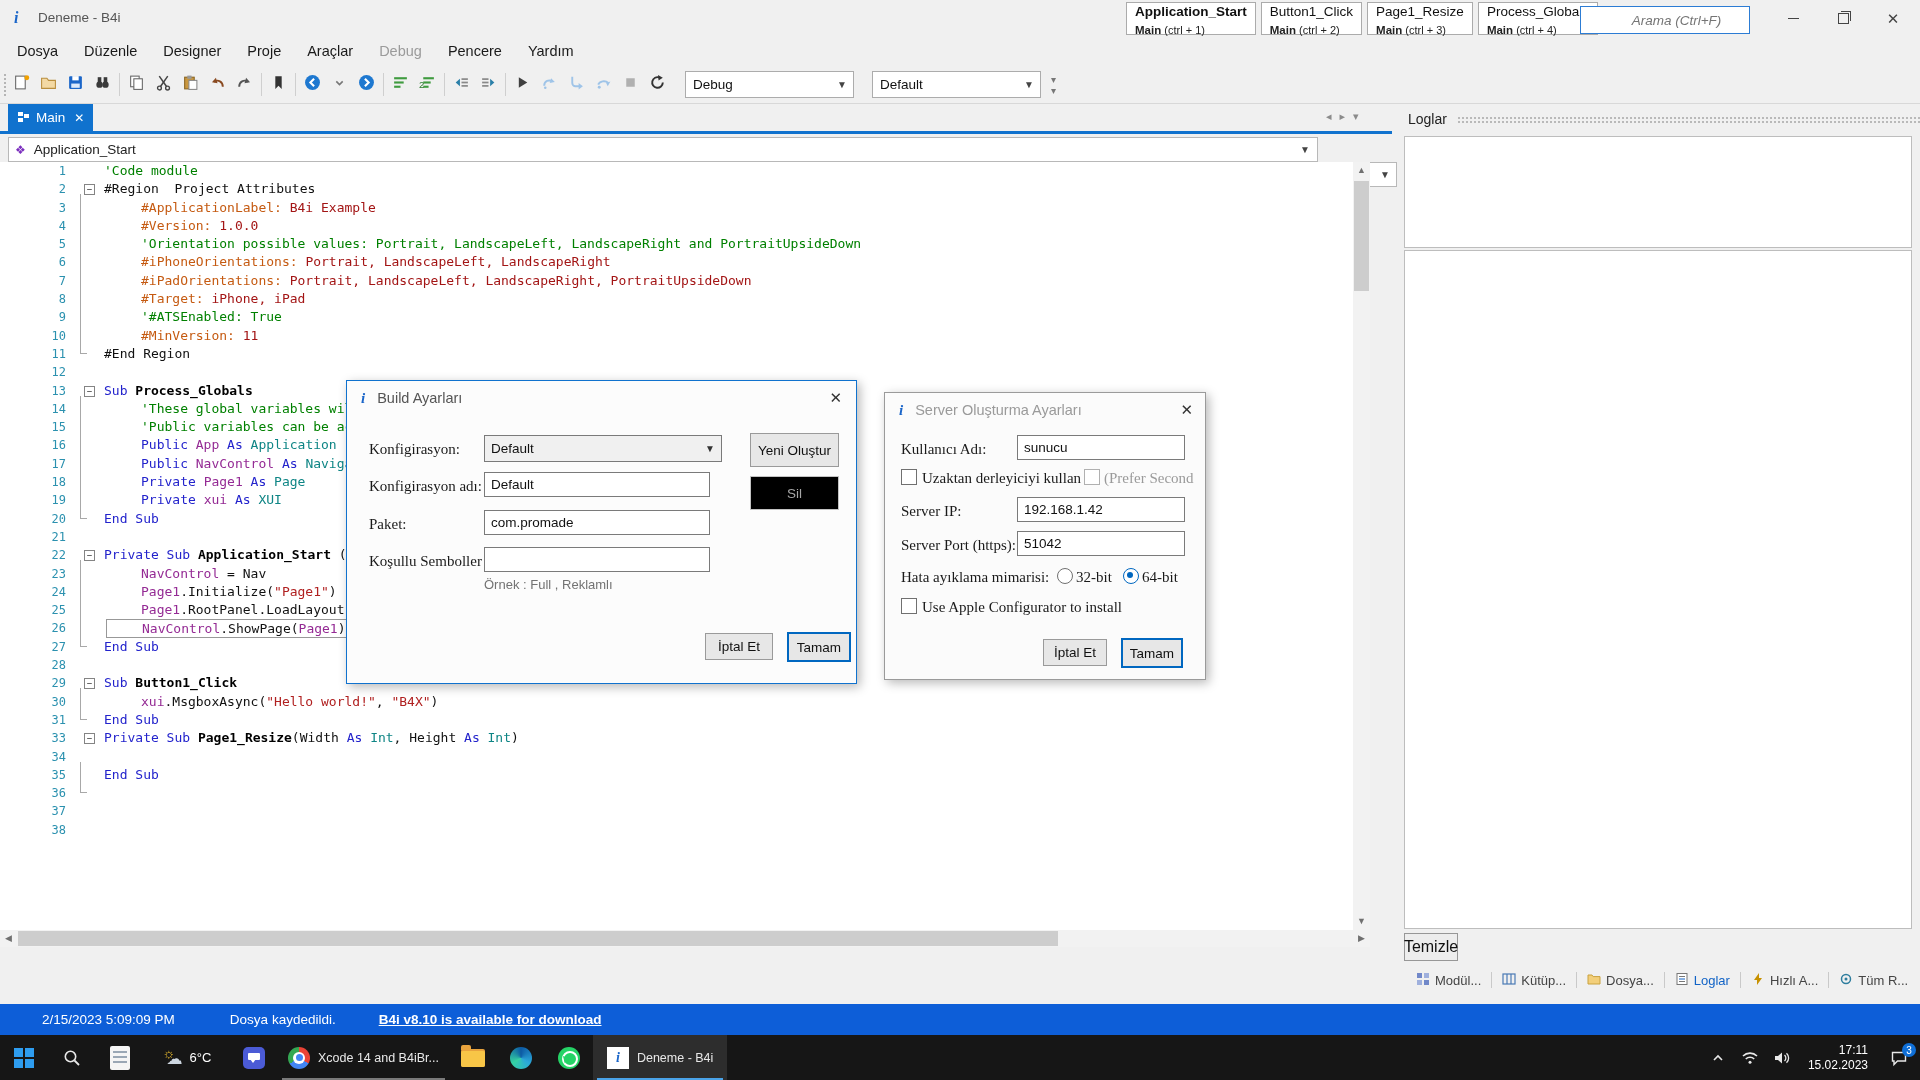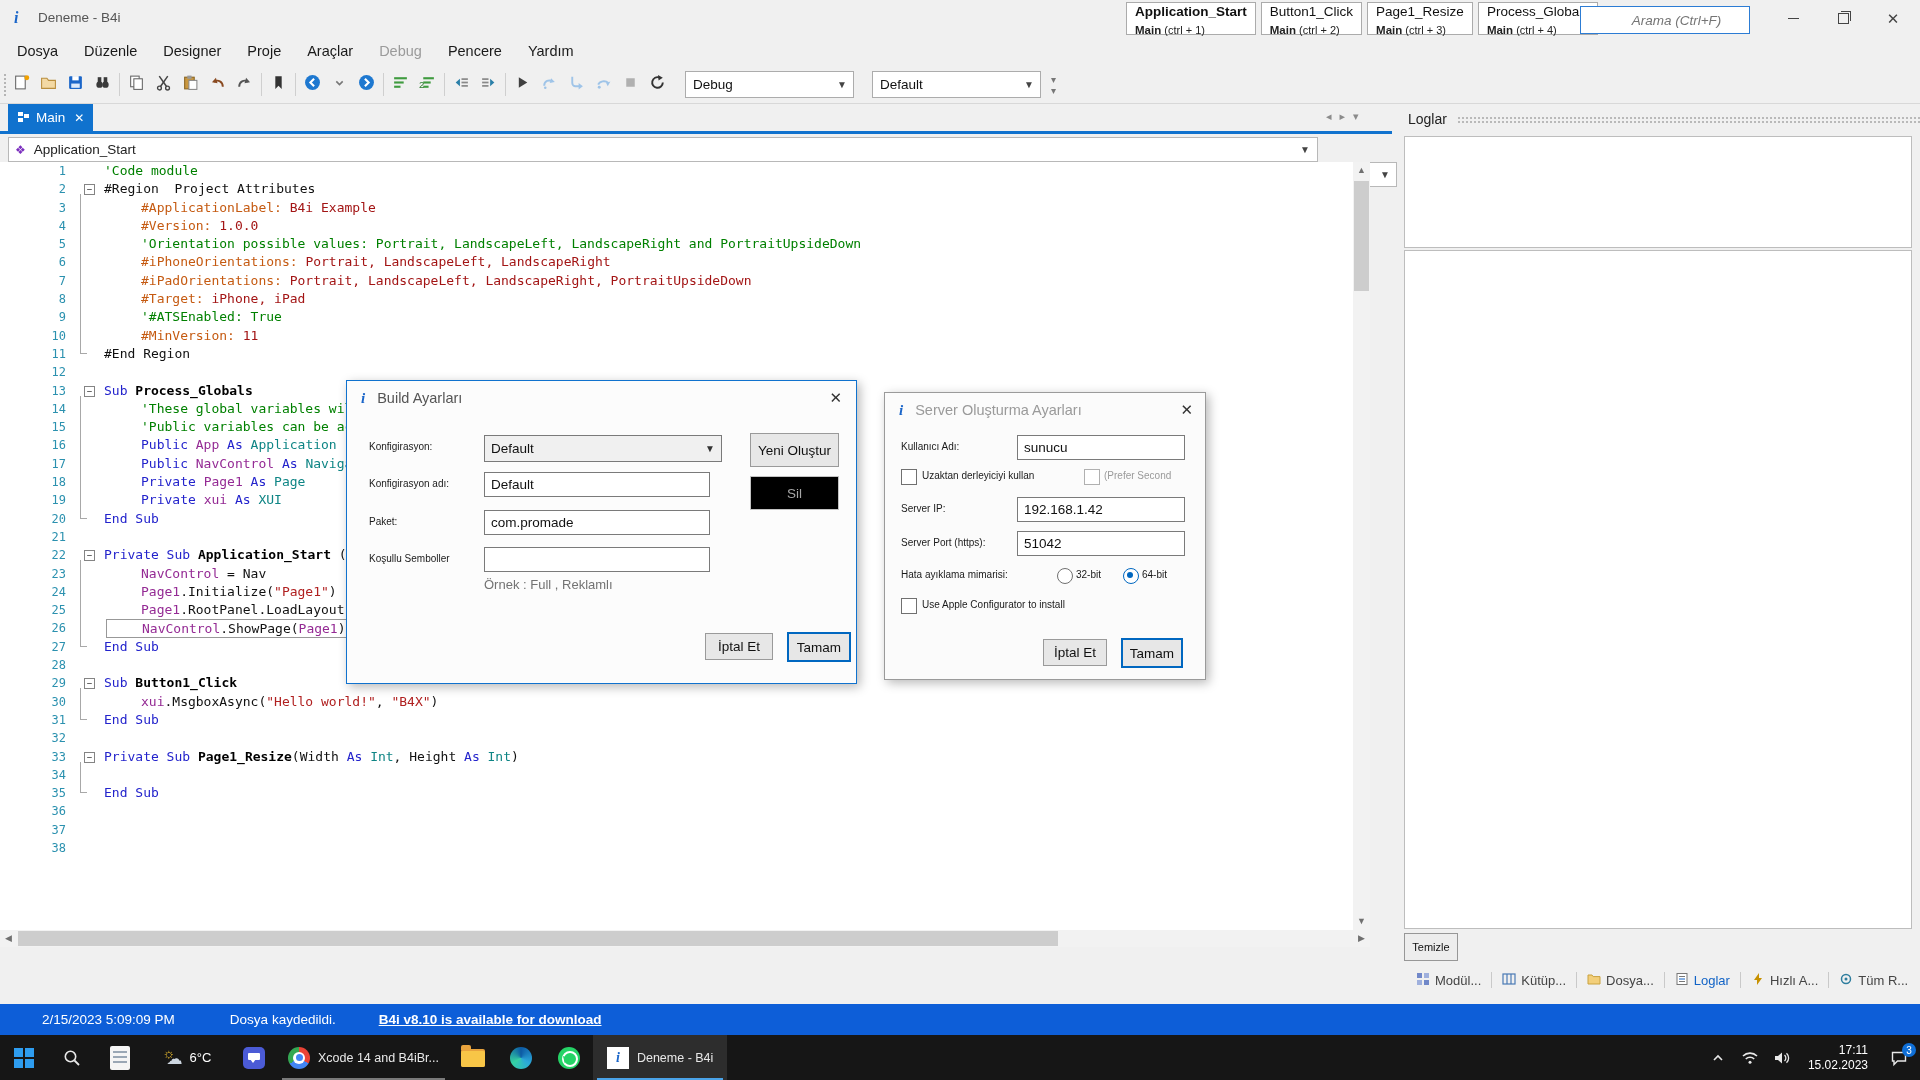--- a/index.html
+++ b/index.html
@@ -82,36 +82,36 @@
   #hthumb{position:absolute;left:18px;top:1px;width:1040px;height:15px;background:#cdcdcd;}
   
   #rp-header{left:1400px;top:104px;width:1512px;height:29px;display:flex;align-items:center;}
   #rp-title{font-size:14px;color:#222;margin-left:8px;}
   #rp-dots{flex:1;height:9px;margin:4px 10px 0 10px;background-image:radial-gradient(#b9b9b9 0.8px,transparent 1px);
      background-size:4px 4px;}
   .logbox{left:1404px;width:506px;background:#fff;border:1px solid #bdbdbd;}
   #logbox1{top:136px;height:110px;}
   #logbox2{top:250px;height:677px;}
   #btn-temizle{left:1404px;top:933px;width:52px;height:26px;background:#ededed;border:1px solid #979797;
-     font-size:11px;color:#111;display:flex;align-items:center;justify-content:center;cursor:pointer;}
+     font-size:16px;color:#111;display:flex;align-items:center;justify-content:center;cursor:pointer;}
   #rp-tabs{left:1400px;top:966px;width:1512px;height:28px;display:flex;align-items:center;padding:0 6px;}
   .rp-tab{display:flex;align-items:center;font-size:13px;color:#444;cursor:pointer;padding:0 10px;white-space:nowrap;}
   .rp-tab svg{width:14px;height:14px;margin-right:5px;}
   .rp-tab.active{color:#1163c6;}
   .rp-tsep{width:1px;height:16px;background:#c9c9c9;}
   
   .dlg{box-shadow:3px 3px 10px rgba(0,0,0,.28);}
   #dlg-build{left:346px;top:380px;width:509px;height:302px;background:#fcfcfc;border:1px solid #1072ce;z-index:50;}
   #dlg-server{left:884px;top:392px;width:320px;height:286px;background:#fbfbfb;border:1px solid #9a9a9a;z-index:60;}
   .dlg-title{position:absolute;left:0;top:0;right:0;height:34px;display:flex;align-items:center;}
   .dlg-title .i{color:#1b66c9;font:italic bold 15px "Liberation Serif",serif;margin:0 12px 0 14px;}
   .dlg-title .txt{font-size:14.5px;color:#555;}
   #dlg-server .dlg-title .txt{color:#9a9a9a;}
   .dlg-x{position:absolute;top:8px;font-size:15px;color:#333;cursor:pointer;}
-  .fldlabel{position:absolute;font-size:10px;color:#1a1a1a;white-space:nowrap;}
+  .fldlabel{position:absolute;font-size:15px;color:#1a1a1a;white-space:nowrap;font-family:Liberation Serif, serif;}
   .fld{position:absolute;background:#fff;border:1px solid #7a7a7a;font-size:13.5px;color:#111;
        padding:0 6px;display:flex;align-items:center;}
   input.fld{font-family:"Liberation Sans",sans-serif;outline:none;}
   .dcombo{position:absolute;background:#f0f0f0;border:1px solid #7a7a7a;font-size:13.5px;color:#111;
        padding:0 6px;display:flex;align-items:center;cursor:pointer;}
   .dcombo .arr{position:absolute;right:6px;color:#333;font-size:10px;}
   .btn{position:absolute;background:#e7e7e7;border:1px solid #9a9a9a;font-size:13.5px;color:#111;
        display:flex;align-items:center;justify-content:center;cursor:pointer;}
   .btn.default{border:2px solid #0067c0;}
   .btn.disabled{color:#a6a6a6;background:#000000;border-color:#c3c3c3;}
@@ -424,21 +424,20 @@
       <div class="code-line"><span class="ln">22</span><span class="fold"><span class="fbox">−</span></span><span class="content" style="margin-left: 0px;"><span class="k">Private Sub </span><span class="b">Application_Start</span><span class="p"> (</span></span></div>
       <div class="code-line"><span class="ln">23</span><span class="fold"></span><span class="content" style="margin-left: 37px;"><span class="v">NavControl</span><span class="p"> = Nav</span></span></div>
       <div class="code-line"><span class="ln">24</span><span class="fold"></span><span class="content" style="margin-left: 37px;"><span class="v">Page1</span><span class="p">.Initialize(</span><span class="s">"Page1"</span><span class="p">)</span></span></div>
       <div class="code-line"><span class="ln">25</span><span class="fold"></span><span class="content" style="margin-left: 37px;"><span class="v">Page1</span><span class="p">.RootPanel.LoadLayout(</span></span></div>
       <div class="code-line curline"><span class="ln">26</span><span class="fold"></span><span class="content" style="padding-left: 35px;"><span class="v">NavControl</span><span class="p">.ShowPage(</span><span class="v">Page1</span><span class="p">)</span></span></div>
       <div class="code-line"><span class="ln">27</span><span class="fold"></span><span class="content" style="margin-left: 0px;"><span class="k">End Sub</span></span></div>
       <div class="code-line"><span class="ln">28</span><span class="fold"></span><span class="content" style="margin-left: 0px;"></span></div>
       <div class="code-line"><span class="ln">29</span><span class="fold"><span class="fbox">−</span></span><span class="content" style="margin-left: 0px;"><span class="k">Sub </span><span class="b">Button1_Click</span></span></div>
       <div class="code-line"><span class="ln">30</span><span class="fold"></span><span class="content" style="margin-left: 37px;"><span class="v">xui</span><span class="p">.MsgboxAsync(</span><span class="s">"Hello world!"</span><span class="p">, </span><span class="s">"B4X"</span><span class="p">)</span></span></div>
       <div class="code-line"><span class="ln">31</span><span class="fold"></span><span class="content" style="margin-left: 0px;"><span class="k">End Sub</span></span></div>
-      <div class="code-line"><span class="ln">32</span><span class="fold"></span><span class="content" style="margin-left: 0px;"></span></div>
       <div class="code-line"><span class="ln">33</span><span class="fold"><span class="fbox">−</span></span><span class="content" style="margin-left: 0px;"><span class="k">Private Sub </span><span class="b">Page1_Resize</span><span class="p">(Width </span><span class="k">As </span><span class="t">Int</span><span class="p">, Height </span><span class="k">As </span><span class="t">Int</span><span class="p">)</span></span></div>
       <div class="code-line"><span class="ln">34</span><span class="fold"></span><span class="content" style="margin-left: 0px;"></span></div>
       <div class="code-line"><span class="ln">35</span><span class="fold"></span><span class="content" style="margin-left: 0px;"><span class="k">End Sub</span></span></div>
       <div class="code-line"><span class="ln">36</span><span class="fold"></span><span class="content" style="margin-left: 0px;"></span></div>
       <div class="code-line"><span class="ln">37</span><span class="fold"></span><span class="content" style="margin-left: 0px;"></span></div>
       <div class="code-line"><span class="ln">38</span><span class="fold"></span><span class="content" style="margin-left: 0px;"></span></div>
       <div class="rg" style="left: 80px; top: 32.3px; height: 158.7px;"></div>
       <div class="rg" style="left: 80px; top: 233.6px; height: 122.1px;"></div>
       <div class="rg" style="left: 80px; top: 398.3px; height: 85.5px;"></div>
       <div class="rg" style="left: 80px; top: 526.4px; height: 30.6px;"></div>

